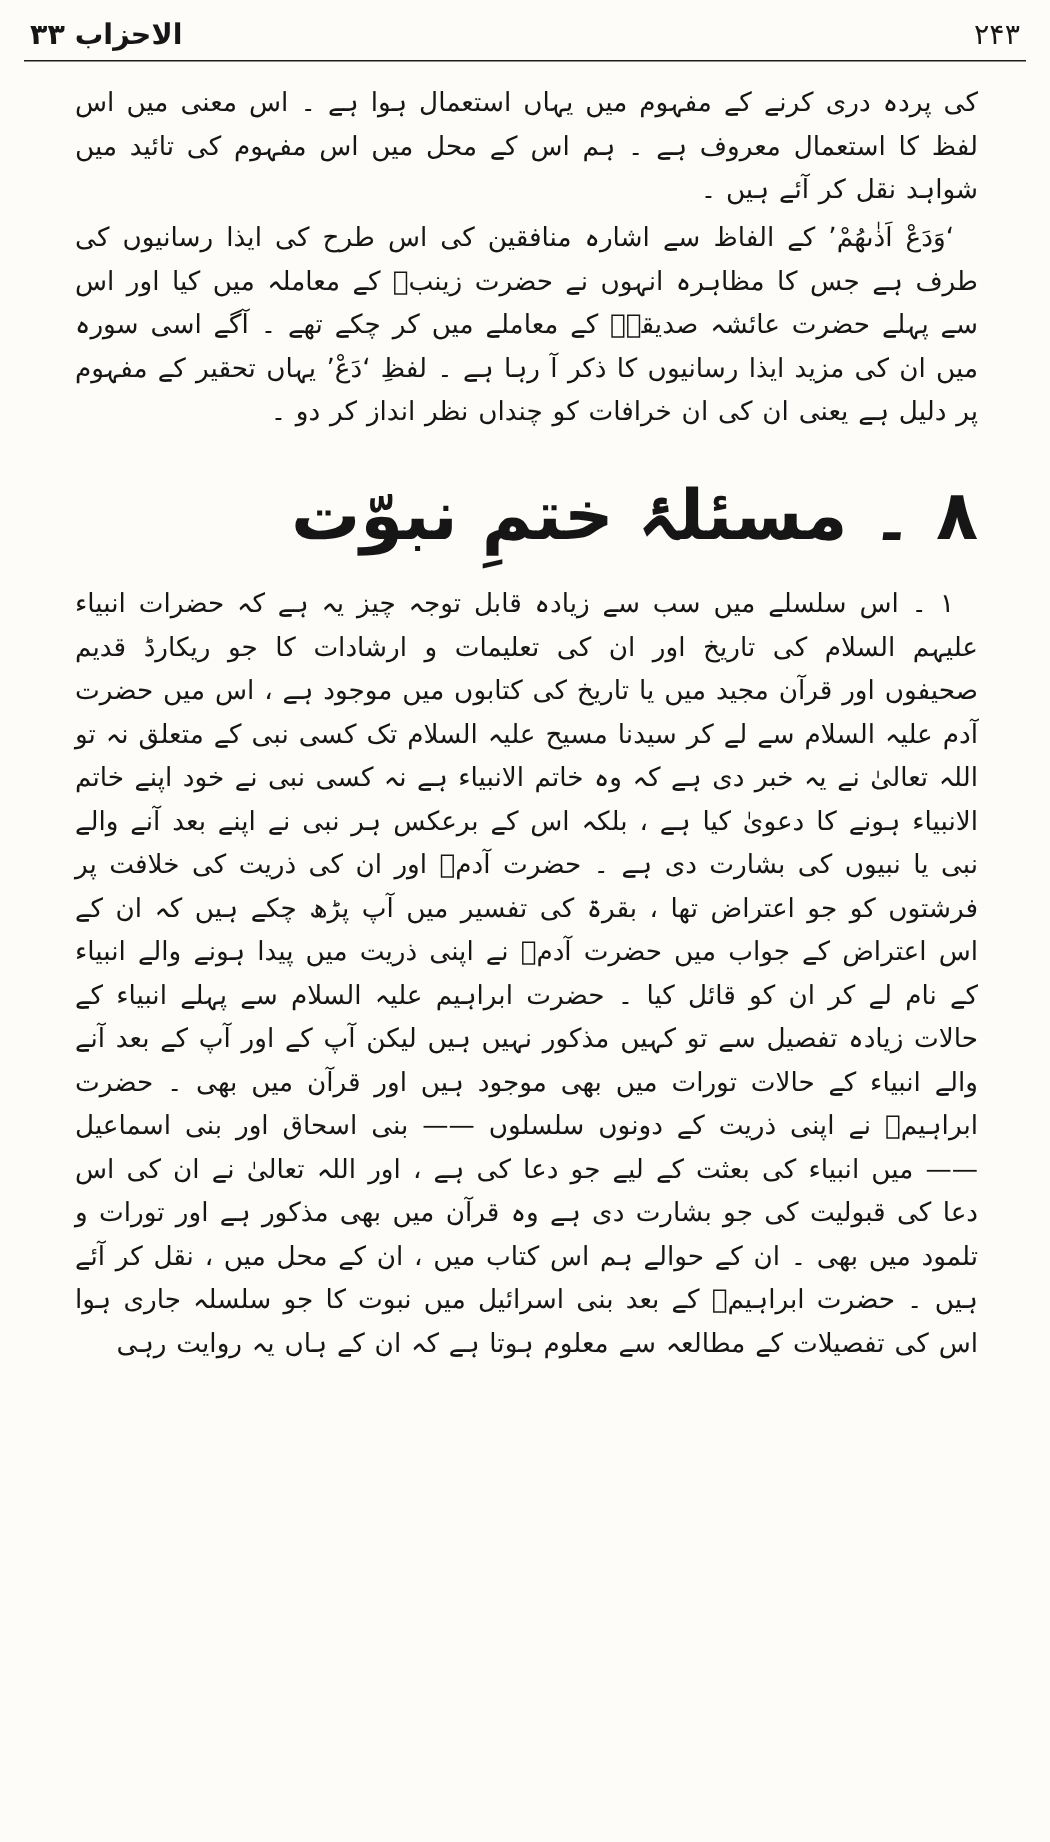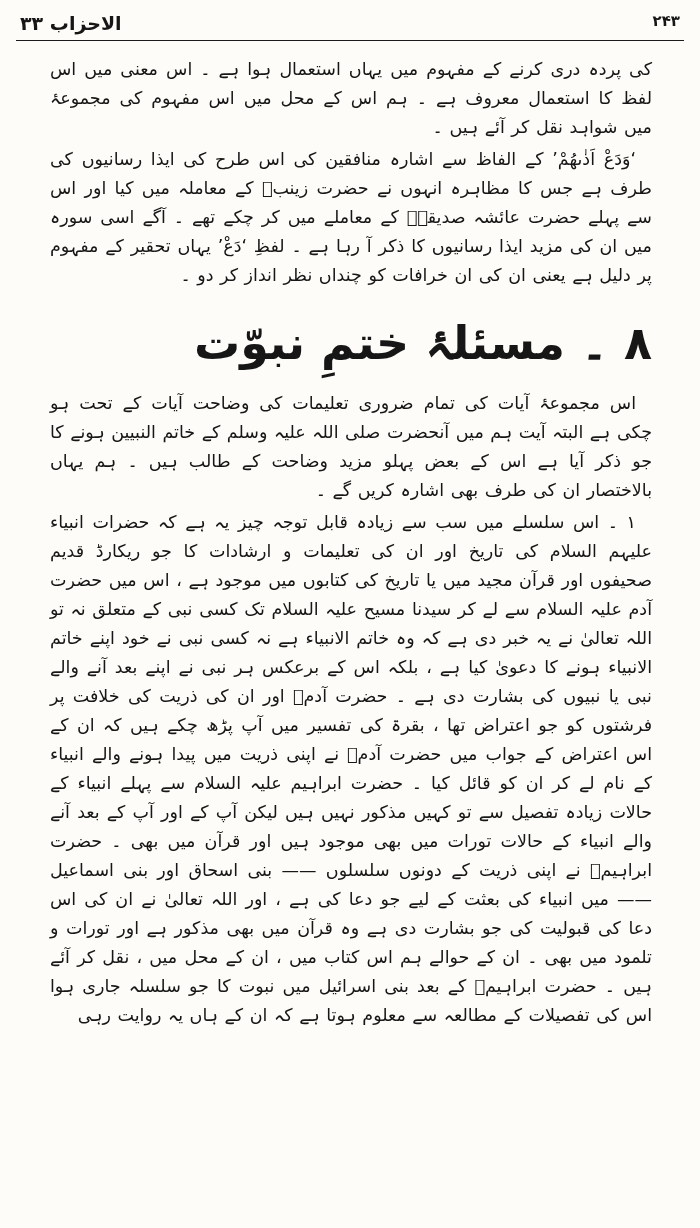--- a/index.html
+++ b/index.html
@@ -27,22 +27,22 @@
     align-items: flex-start;
     padding: 2px 4px 6px 4px;
     border-bottom: 1.5px solid #1c1c1c;
   }
   .page-header .surah {
     font-size: 19px;
     font-weight: bold;
     direction: rtl;
   }
   .page-header .pagenum {
-    font-size: 15px;
-    font-weight: bold;
+    font-size: 19px;
+    font-weight: normal;
     direction: rtl;
   }
   .page-body {
     margin: 14px 32px 0 34px;
     direction: rtl;
   }
   .para {
     margin: 0 0 3px 0;
     font-size: 17.5px;
     line-height: 29px;
@@ -66,26 +66,25 @@
 
 <div class="page">
 
   <header class="page-header">
     <span class="surah">الاحزاب ۳۳</span>
     <span class="pagenum">۲۴۳</span>
   </header>
 
   <main class="page-body">
 
-    <p class="para">کی پردہ دری کرنے کے مفہوم میں یہاں استعمال ہوا ہے ۔ اس معنی میں اس لفظ کا استعمال معروف ہے ۔ ہم اس کے محل میں اس مفہوم کی مجموعۂ میں شواہد نقل کر آئے ہیں ۔</p>
+    <p class="para">کی پردہ دری کرنے کے مفہوم میں یہاں استعمال ہوا ہے ۔ اس معنی میں اس لفظ کا استعمال معروف ہے ۔ ہم اس کے محل میں اس مفہوم کی تائید میں شواہد نقل کر آئے ہیں ۔</p>
 
     <p class="para indent">‘وَدَعْ اَذٰىهُمْ’ کے الفاظ سے اشارہ منافقین کی اس طرح کی ایذا رسانیوں کی طرف ہے جس کا مظاہرہ انہوں نے حضرت زینبؓ کے معاملہ میں کیا اور اس سے پہلے حضرت عائشہ صدیقہؓ کے معاملے میں کر چکے تھے ۔ آگے اسی سورہ میں ان کی مزید ایذا رسانیوں کا ذکر آ رہا ہے ۔ لفظِ ‘دَعْ’ یہاں تحقیر کے مفہوم پر دلیل ہے یعنی ان کی ان خرافات کو چنداں نظر انداز کر دو ۔</p>
 
 
     <h1 class="section-heading">۸ ۔ مسئلۂ ختمِ نبوّت</h1>
 
-    <p class="para indent">اس مجموعۂ آیات کی تمام ضروری تعلیمات کی وضاحت آیات کے تحت ہو چکی ہے البتہ آیت ہم میں آنحضرت صلی اللہ علیہ وسلم کے خاتم النبیین ہونے کا جو ذکر آیا ہے اس کے بعض پہلو مزید وضاحت کے طالب ہیں ۔ ہم یہاں بالاختصار ان کی طرف بھی اشارہ کریں گے ۔</p>
 
     <p class="para indent">۱ ۔ اس سلسلے میں سب سے زیادہ قابل توجہ چیز یہ ہے کہ حضرات انبیاء علیہم السلام کی تاریخ اور ان کی تعلیمات و ارشادات کا جو ریکارڈ قدیم صحیفوں اور قرآن مجید میں یا تاریخ کی کتابوں میں موجود ہے ، اس میں حضرت آدم علیہ السلام سے لے کر سیدنا مسیح علیہ السلام تک کسی نبی کے متعلق نہ تو اللہ تعالیٰ نے یہ خبر دی ہے کہ وہ خاتم الانبیاء ہے نہ کسی نبی نے خود اپنے خاتم الانبیاء ہونے کا دعویٰ کیا ہے ، بلکہ اس کے برعکس ہر نبی نے اپنے بعد آنے والے نبی یا نبیوں کی بشارت دی ہے ۔ حضرت آدمؑ اور ان کی ذریت کی خلافت پر فرشتوں کو جو اعتراض تھا ، بقرۃ کی تفسیر میں آپ پڑھ چکے ہیں کہ ان کے اس اعتراض کے جواب میں حضرت آدمؑ نے اپنی ذریت میں پیدا ہونے والے انبیاء کے نام لے کر ان کو قائل کیا ۔ حضرت ابراہیم علیہ السلام سے پہلے انبیاء کے حالات زیادہ تفصیل سے تو کہیں مذکور نہیں ہیں لیکن آپ کے اور آپ کے بعد آنے والے انبیاء کے حالات تورات میں بھی موجود ہیں اور قرآن میں بھی ۔ حضرت ابراہیمؑ نے اپنی ذریت کے دونوں سلسلوں —— بنی اسحاق اور بنی اسماعیل —— میں انبیاء کی بعثت کے لیے جو دعا کی ہے ، اور اللہ تعالیٰ نے ان کی اس دعا کی قبولیت کی جو بشارت دی ہے وہ قرآن میں بھی مذکور ہے اور تورات و تلمود میں بھی ۔ ان کے حوالے ہم اس کتاب میں ، ان کے محل میں ، نقل کر آئے ہیں ۔ حضرت ابراہیمؑ کے بعد بنی اسرائیل میں نبوت کا جو سلسلہ جاری ہوا اس کی تفصیلات کے مطالعہ سے معلوم ہوتا ہے کہ ان کے ہاں یہ روایت رہی</p>
 
   </main>
 
 </div>
 
 </body></html>

